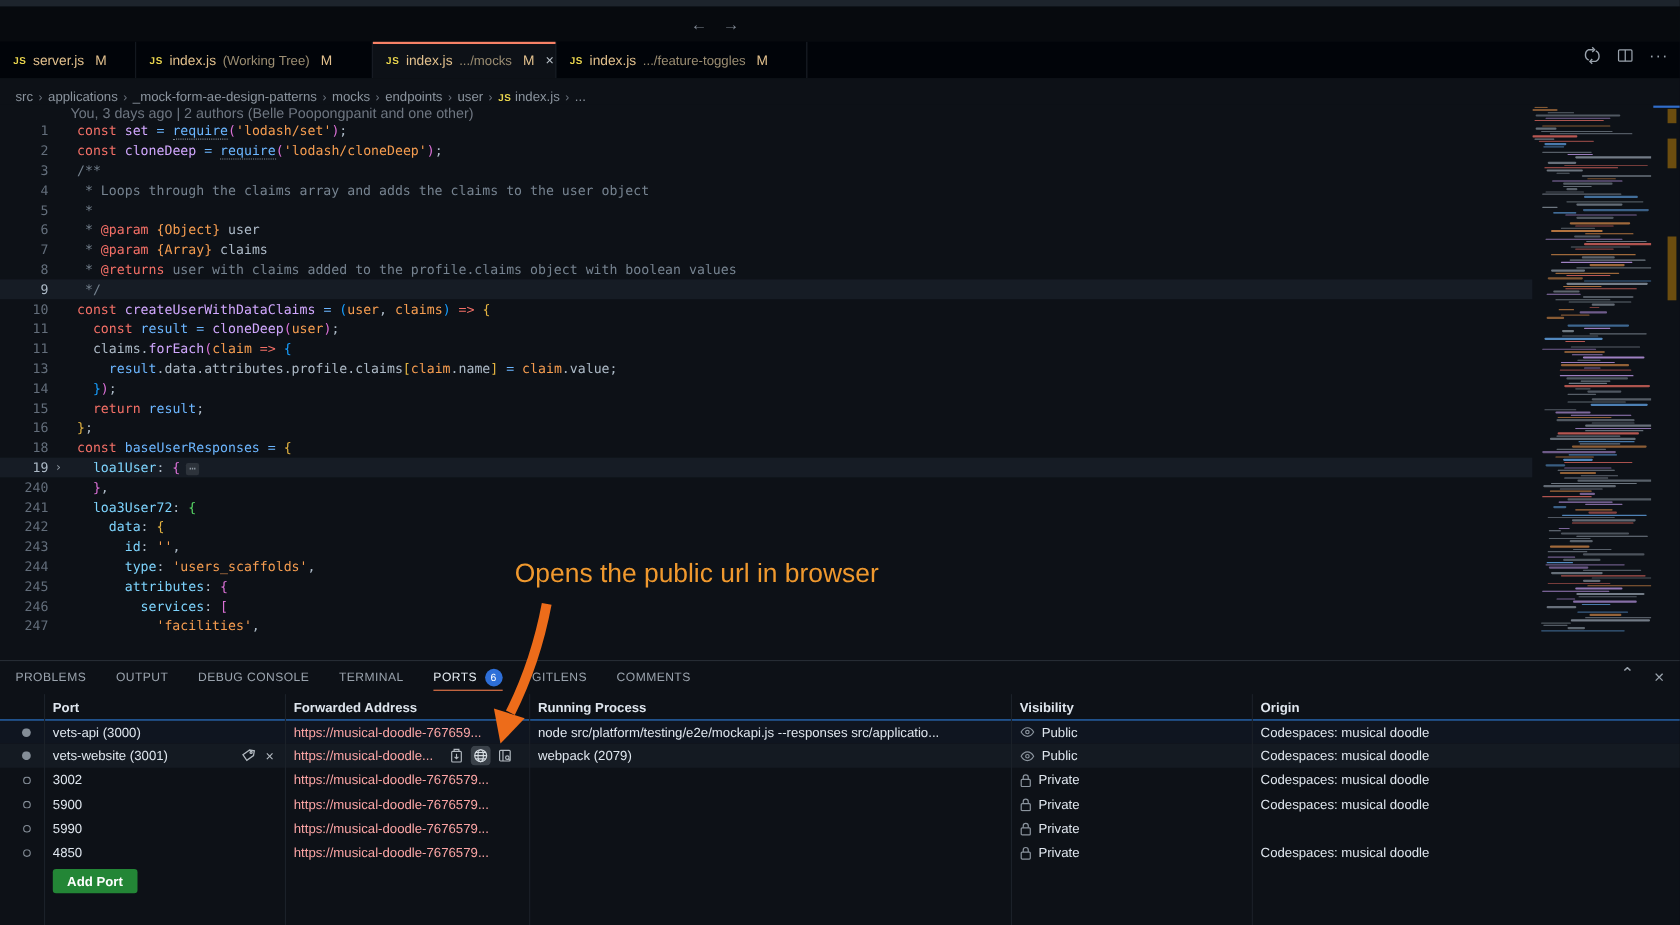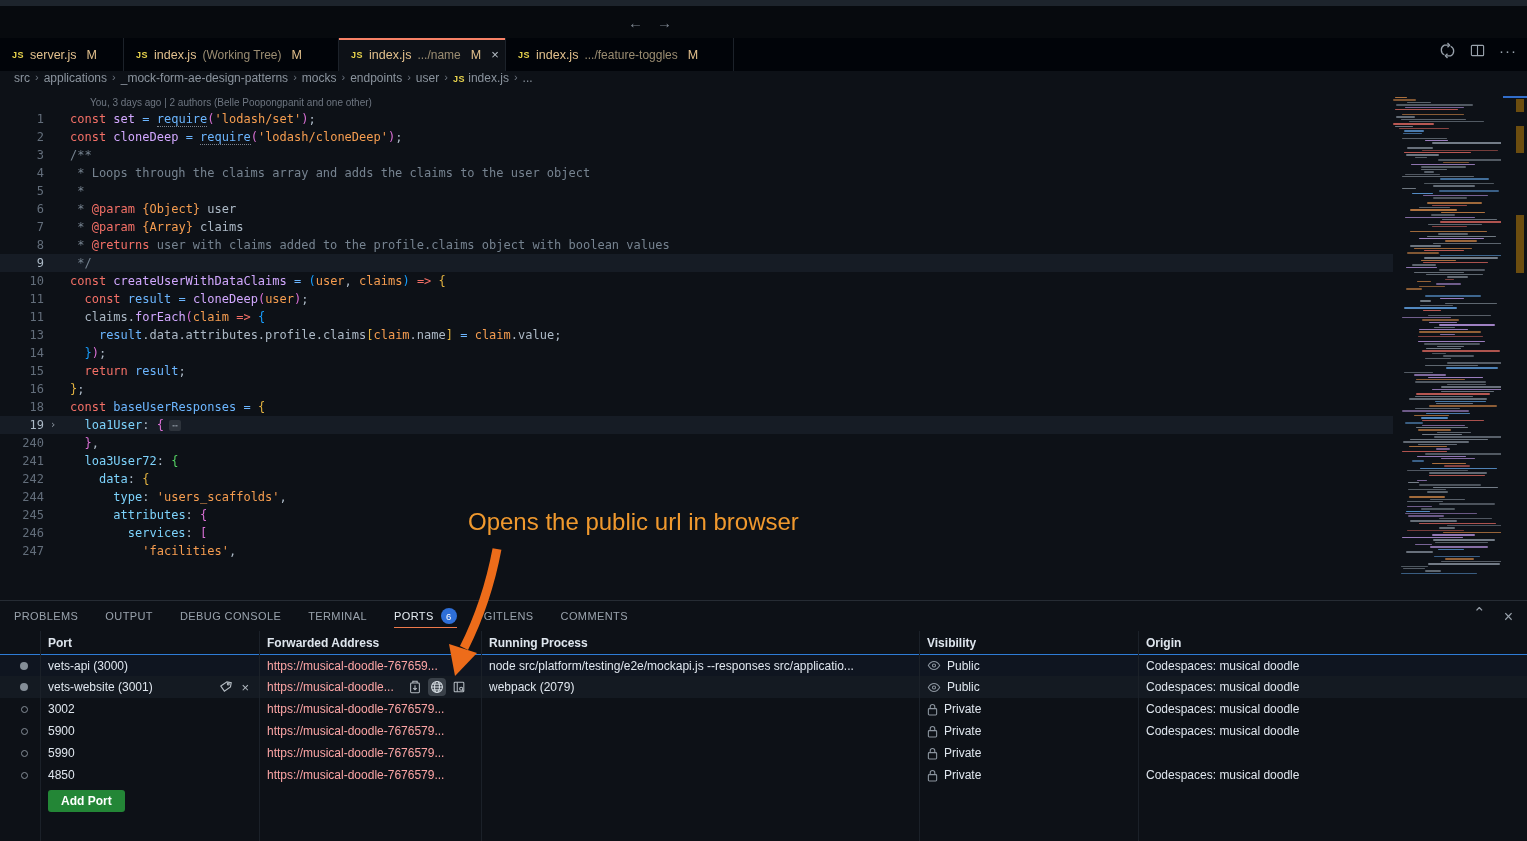--- a/index.html
+++ b/index.html
@@ -19,26 +19,26 @@
   .tab{height:33px;display:flex;align-items:center;padding:0 12px;gap:6px;background:#010409;
     border-right:1px solid #1c222a;font-size:12.5px;color:#e2c08d;position:relative;cursor:pointer;}
   .tab .desc{color:#9b8d72;font-size:12px;}
   .tab .mod{color:#e2c08d;margin-left:4px;}
   .tab.active{background:#0d1117;}
   .tab.active::before{content:"";position:absolute;left:0;top:0;right:0;height:2px;background:#f78166;}
   .tab .close{color:#b8c0c8;font-size:13px;margin-left:4px;}
   .jsicon{font-family:"Liberation Sans",sans-serif;font-weight:bold;font-size:9px;color:#e8d44d;letter-spacing:.5px;}
   #tab-actions{position:absolute;right:10px;top:42px;display:flex;align-items:center;gap:14px;color:#9aa3ad;}
   
-  #breadcrumb{left:0;top:71px;width:1390px;height:24px;background:#0d1117;display:flex;align-items:flex-start;
+  #breadcrumb{left:0;top:71px;width:1390px;height:24px;background:#0d1117;display:flex;align-items:flex-end;
     padding-left:14px;gap:5px;font-size:12px;color:#8b949e;}
   #breadcrumb .sep{color:#6e7681;font-size:11px;}
   
   #editor{left:0;top:95px;width:1527px;height:505px;background:#0d1117;font-family:"DejaVu Sans Mono",monospace;}
-  #codelens{padding-left:90px;height:15px;line-height:15px;font-size:10px;color:#6e7681;font-family:"Liberation Sans",sans-serif;}
+  #codelens{padding-left:64px;height:15px;line-height:15px;font-size:13px;color:#6e7681;font-family:"Liberation Sans",sans-serif;}
   .cl{display:flex;height:18px;line-height:18px;font-size:12px;white-space:pre;width:1393px;}
   .cl.hl{background:#161c25;}
   .ln{width:44px;text-align:right;color:#636e7b;flex:none;}
   .fold{width:18px;text-align:center;color:#8b949e;font-size:11px;flex:none;}
   .cl.hl .ln{color:#adbac7;}
   .ct{margin-left:8px;}
   .t-k{color:#f47067}.t-f{color:#d2a8ff}.t-v{color:#6cb6ff}.t-op{color:#6cb6ff}
   .t-rq{color:#6cb6ff;border-bottom:1px dotted #7d8590}
   .t-s{color:#f69d50}.t-d{color:#adbac7}.t-c{color:#768390}.t-ct{color:#f47067}.t-co{color:#f69d50}
   .t-pa{color:#f69d50}.t-pr{color:#7dd3fc}
@@ -102,21 +102,21 @@
     </div>
     <div class="tab" style="width: 215px;">
       <span class="jsicon">JS</span>
       <span>index.js</span>
       <span class="desc">(Working Tree)</span>
       <span class="mod">M</span>
     </div>
     <div class="tab active" style="width: 167px;">
       <span class="jsicon">JS</span>
       <span>index.js</span>
-      <span class="desc">.../name</span>
+      <span class="desc">.../mocks</span>
       <span class="mod">M</span>
       <span class="close">×</span>
     </div>
     <div class="tab" style="width: 228px;">
       <span class="jsicon">JS</span>
       <span>index.js</span>
       <span class="desc">.../feature-toggles</span>
       <span class="mod">M</span>
     </div>
   </div>
@@ -169,20 +169,21 @@
       <div class="cl"><span class="ln">11</span><span class="fold"></span><span class="ct"><span class="t-d">  claims.</span><span class="t-f">forEach</span><span class="t-b2">(</span><span class="t-pa">claim</span><span class="t-d"> </span><span class="t-k">=&gt;</span><span class="t-d"> </span><span class="t-b3">{</span></span></div>
       <div class="cl"><span class="ln">13</span><span class="fold"></span><span class="ct"><span class="t-d">    </span><span class="t-v">result</span><span class="t-d">.data.attributes.profile.claims</span><span class="t-b1">[</span><span class="t-pa">claim</span><span class="t-d">.name</span><span class="t-b1">]</span><span class="t-d"> </span><span class="t-op">=</span><span class="t-d"> </span><span class="t-pa">claim</span><span class="t-d">.value;</span></span></div>
       <div class="cl"><span class="ln">14</span><span class="fold"></span><span class="ct"><span class="t-d">  </span><span class="t-b3">}</span><span class="t-b2">)</span><span class="t-d">;</span></span></div>
       <div class="cl"><span class="ln">15</span><span class="fold"></span><span class="ct"><span class="t-d">  </span><span class="t-k">return</span><span class="t-d"> </span><span class="t-v">result</span><span class="t-d">;</span></span></div>
       <div class="cl"><span class="ln">16</span><span class="fold"></span><span class="ct"><span class="t-b1">}</span><span class="t-d">;</span></span></div>
       <div class="cl"><span class="ln">18</span><span class="fold"></span><span class="ct"><span class="t-k">const </span><span class="t-v">baseUserResponses</span><span class="t-d"> </span><span class="t-op">=</span><span class="t-d"> </span><span class="t-b1">{</span></span></div>
       <div class="cl hl"><span class="ln">19</span><span class="fold">›</span><span class="ct"><span class="t-d">  </span><span class="t-pr">loa1User</span><span class="t-d">: </span><span class="t-b2">{</span><span class="t-fm">⋯</span></span></div>
       <div class="cl"><span class="ln">240</span><span class="fold"></span><span class="ct"><span class="t-d">  </span><span class="t-b2">}</span><span class="t-d">,</span></span></div>
       <div class="cl"><span class="ln">241</span><span class="fold"></span><span class="ct"><span class="t-d">  </span><span class="t-pr">loa3User72</span><span class="t-d">: </span><span class="t-b4">{</span></span></div>
       <div class="cl"><span class="ln">242</span><span class="fold"></span><span class="ct"><span class="t-d">    </span><span class="t-pr">data</span><span class="t-d">: </span><span class="t-b1">{</span></span></div>
+      <div class="cl"><span class="ln">243</span><span class="fold"></span><span class="ct"><span class="t-d">      </span><span class="t-pr">id</span><span class="t-d">: </span><span class="t-s">''</span><span class="t-d">,</span></span></div>
       <div class="cl"><span class="ln">244</span><span class="fold"></span><span class="ct"><span class="t-d">      </span><span class="t-pr">type</span><span class="t-d">: </span><span class="t-s">'users_scaffolds'</span><span class="t-d">,</span></span></div>
       <div class="cl"><span class="ln">245</span><span class="fold"></span><span class="ct"><span class="t-d">      </span><span class="t-pr">attributes</span><span class="t-d">: </span><span class="t-b2">{</span></span></div>
       <div class="cl"><span class="ln">246</span><span class="fold"></span><span class="ct"><span class="t-d">        </span><span class="t-pr">services</span><span class="t-d">: </span><span class="t-b2">[</span></span></div>
       <div class="cl"><span class="ln">247</span><span class="fold"></span><span class="ct"><span class="t-d">          </span><span class="t-s">'facilities'</span><span class="t-d">,</span></span></div>
     </div>
 </div>
 
 <div id="minimap" class="abs">
     <div class="mm-line" style="margin-left: 2.39412px; width: 11.2046px; background: rgb(246, 157, 80); opacity: 0.68;"></div>
     <div class="mm-line" style="margin-left: 0.463253px; width: 22.1354px; background: rgb(246, 157, 80); opacity: 0.49;"></div>

